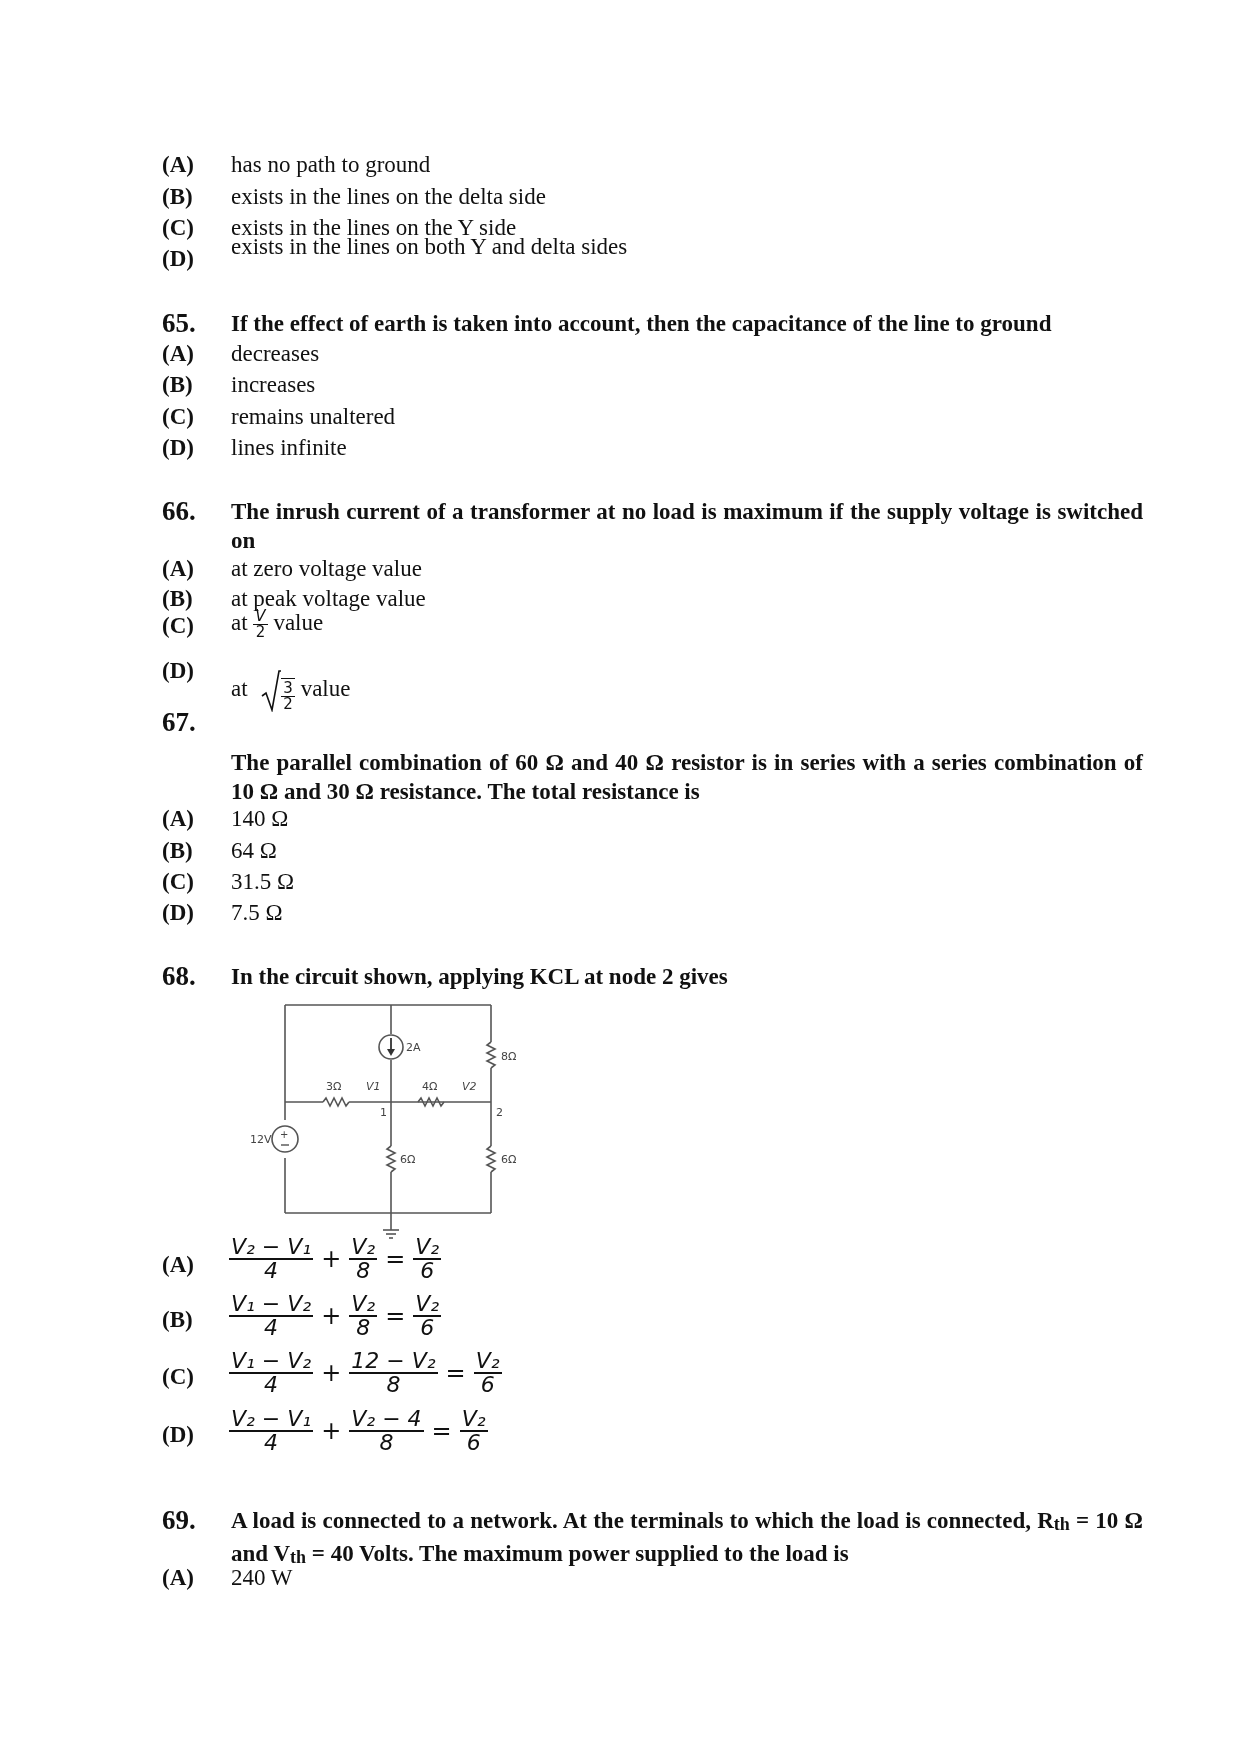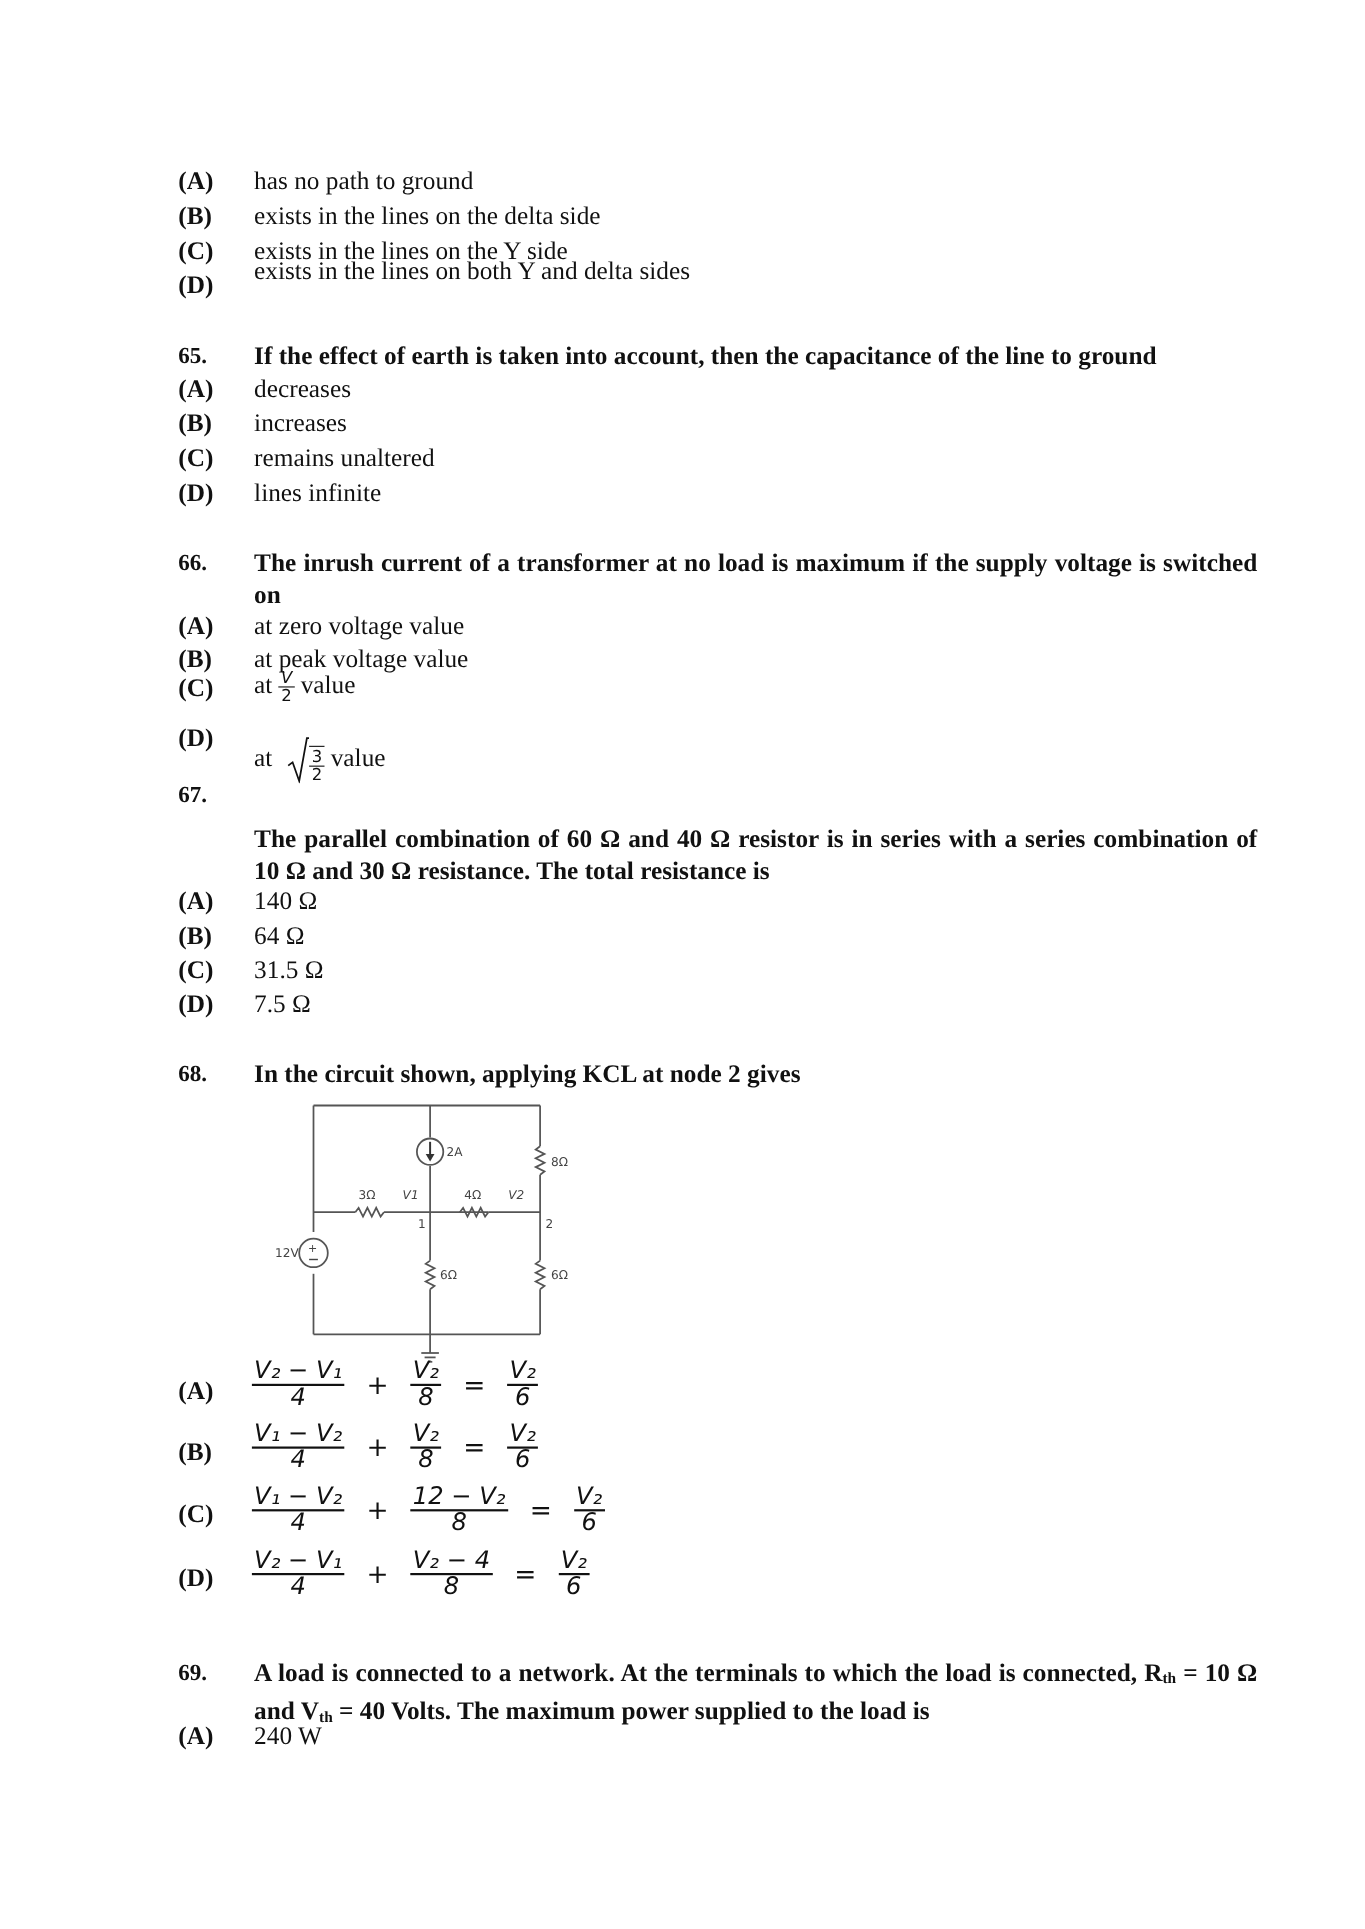--- a/index.html
+++ b/index.html
@@ -1,34 +1,34 @@
 <!DOCTYPE html>
 <html><head>
 <meta charset="utf-8">
 <style>
   html, body { margin: 0; padding: 0; background: #ffffff; }
   body { width: 1241px; height: 1754px; position: relative; overflow: hidden;
          font-family: "Liberation Serif", "DejaVu Serif", serif; color: #111; }
   .lbl { position: absolute; left: 162px; font-weight: bold; font-size: 23px; line-height: 28px; }
-  .qnum { position: absolute; left: 162px; font-weight: bold; font-size: 21px; line-height: 28px; }
+  .qnum { position: absolute; left: 162px; font-weight: bold; font-size: 27px; line-height: 28px; }
   .qtext { position: absolute; left: 231px; font-weight: bold; font-size: 23px; line-height: 29px; }
   .qtext.just { width: 912px; text-align: justify; text-align-last: left; }
   .opt { position: absolute; left: 231px; font-size: 23px; line-height: 28px; white-space: nowrap; }
   .frac { display: inline-block; vertical-align: middle; text-align: center; font-family: "DejaVu Sans", sans-serif; }
   .frac .n { display: block; padding: 0 2px; border-bottom: 2px solid #111; line-height: 22px; }
   .frac .d { display: block; line-height: 22px; }
   .small-frac { font-size: 15px; }
   .small-frac .n { line-height: 15px; border-bottom-width: 1.5px; }
   .small-frac .d { line-height: 15px; }
-  .eq { position: absolute; left: 229px; font-family: "DejaVu Sans", sans-serif; font-size: 22px; display: flex; align-items: center; gap: 18px; }
+  .eq { position: absolute; left: 229px; font-family: "DejaVu Sans", sans-serif; font-size: 22px; display: flex; align-items: center; gap: 6px; }
   .eq .op { font-size: 24px; padding: 0 2px; }
   .mi { font-style: italic; }
   .circuit { position: absolute; left: 230px; top: 990px; width: 300px; height: 250px; }
   .sqrt { display: inline-flex; align-items: flex-end; vertical-align: middle; }
-  .sub-th { font-size: 14px; vertical-align: -2px; }
+  .sub-th { font-size: 18px; vertical-align: -2px; }
 </style>
 </head>
 <body>
 
 <div>
   <span class="lbl" style="top:151px">(A)</span>
   <span class="opt" style="top:151px">has no path to ground</span>
   <span class="lbl" style="top:183px">(B)</span>
   <span class="opt" style="top:183px">exists in the lines on the delta side</span>
   <span class="lbl" style="top:214px">(C)</span>

